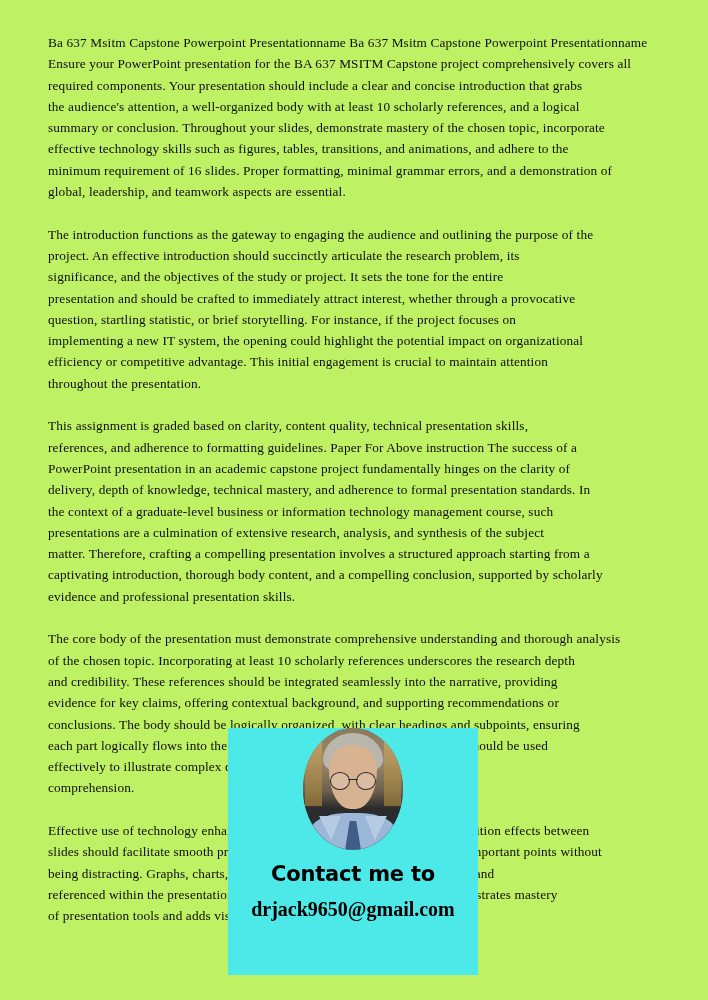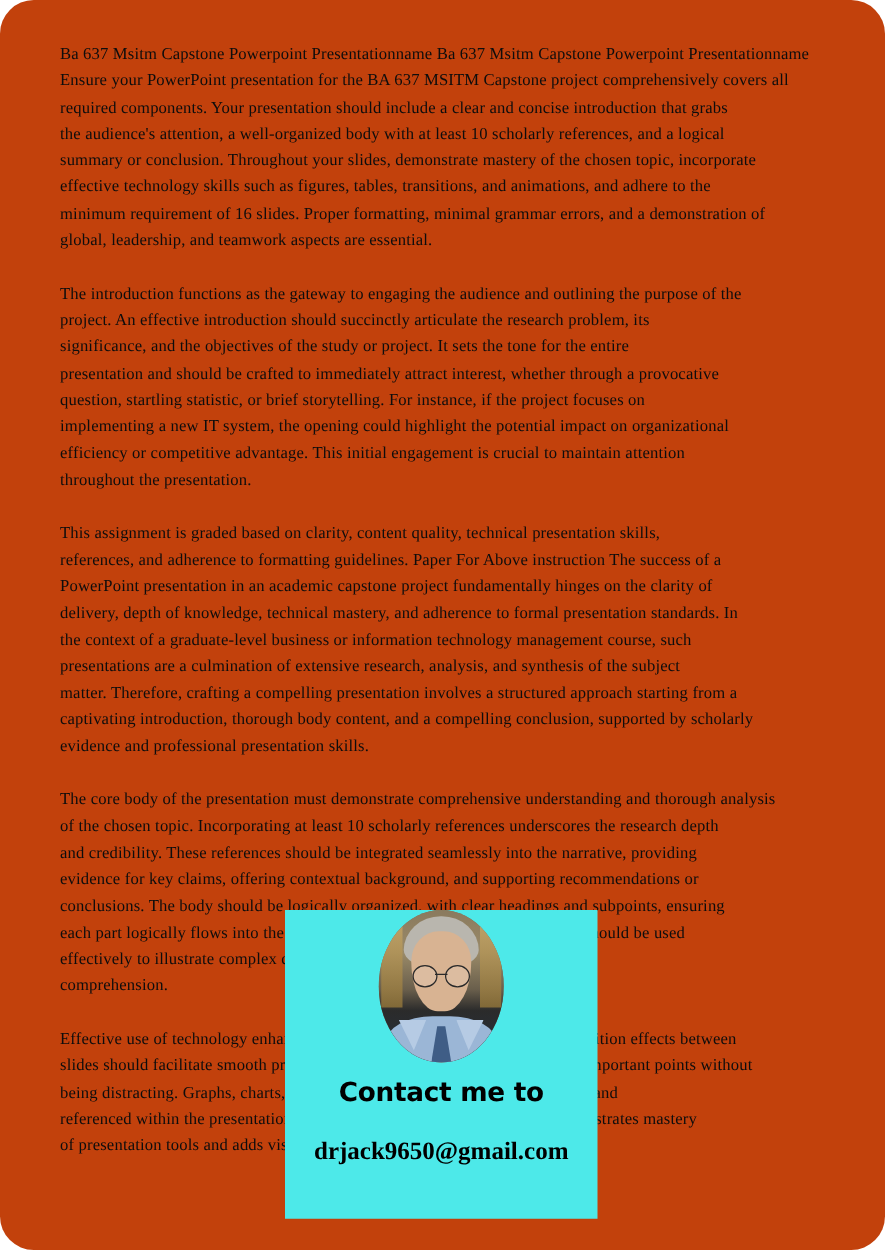--- a/index.html
+++ b/index.html
@@ -8,24 +8,23 @@
     padding: 0;
     background: #ffffff;
   }
   body {
     font-family: "Liberation Serif", "DejaVu Serif", serif;
   }
   .page {
     position: relative;
     width: 708px;
     height: 1000px;
-    background: #c2410c;
+    background: #bef264;
     overflow: hidden;
     box-sizing: border-box;
-    border-radius: 27px;
   }
   .doc-body {
     position: absolute;
     left: 48px;
     top: 32px;
     width: 632px;
     font-size: 13.3px;
     line-height: 21.3px;
     color: #0d0d0d;
     text-align: left;
@@ -161,21 +160,21 @@
     letter-spacing: -0.01em;
   }
   .contact-line.first { margin-top: 10px; }
   .contact-email {
     font-family: "Liberation Serif", "DejaVu Serif", serif;
     font-weight: bold;
     font-size: 20px;
     line-height: 27px;
     color: #000000;
     text-align: center;
-    margin-top: 20px;
+    margin-top: 8px;
   }
 </style>
 </head>
 <body>
 
 <div class="page">
 
   <div class="doc-body">
     <p class="para">Ba 637 Msitm Capstone Powerpoint Presentationname Ba 637 Msitm Capstone Powerpoint Presentationname
 Ensure your PowerPoint presentation for the BA 637 MSITM Capstone project comprehensively covers all

